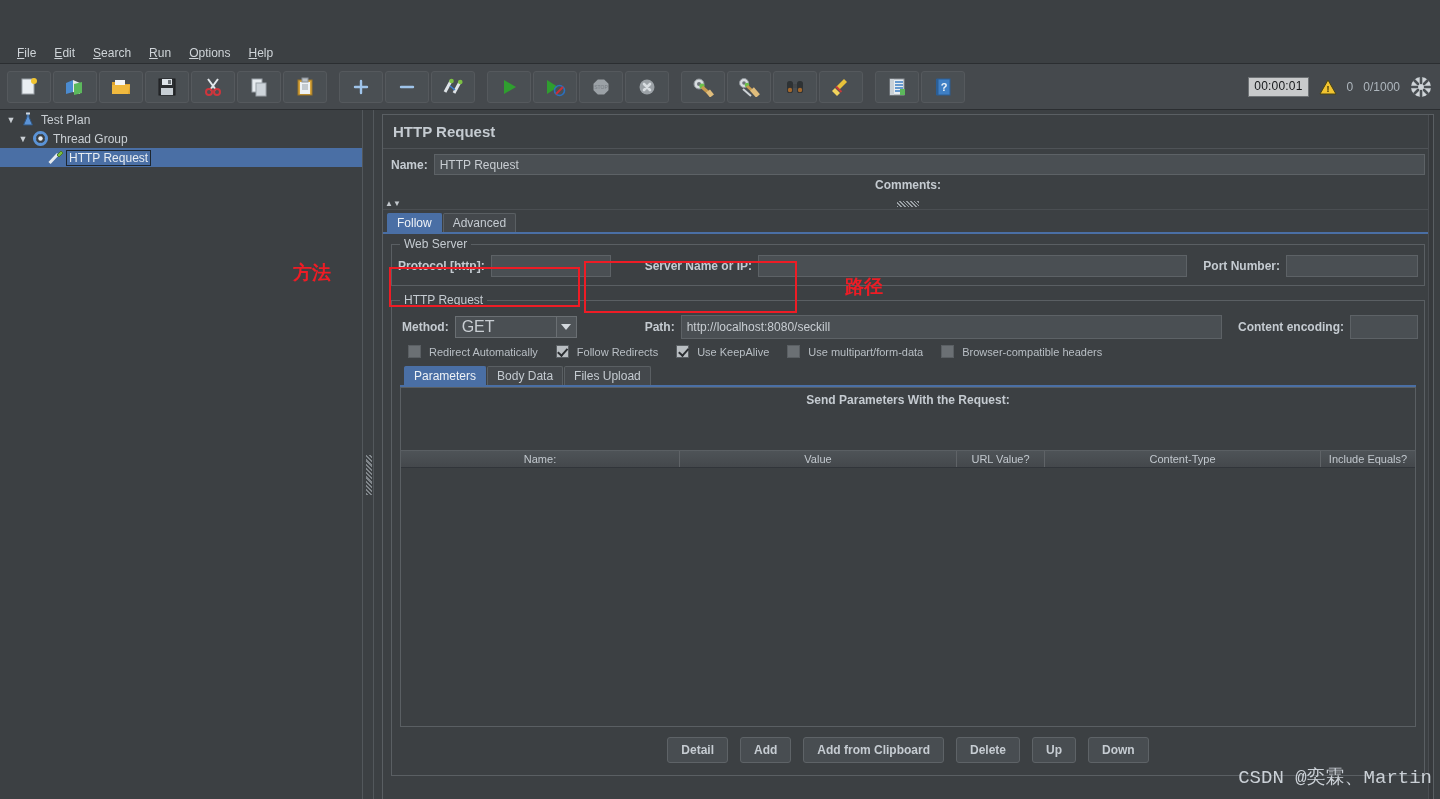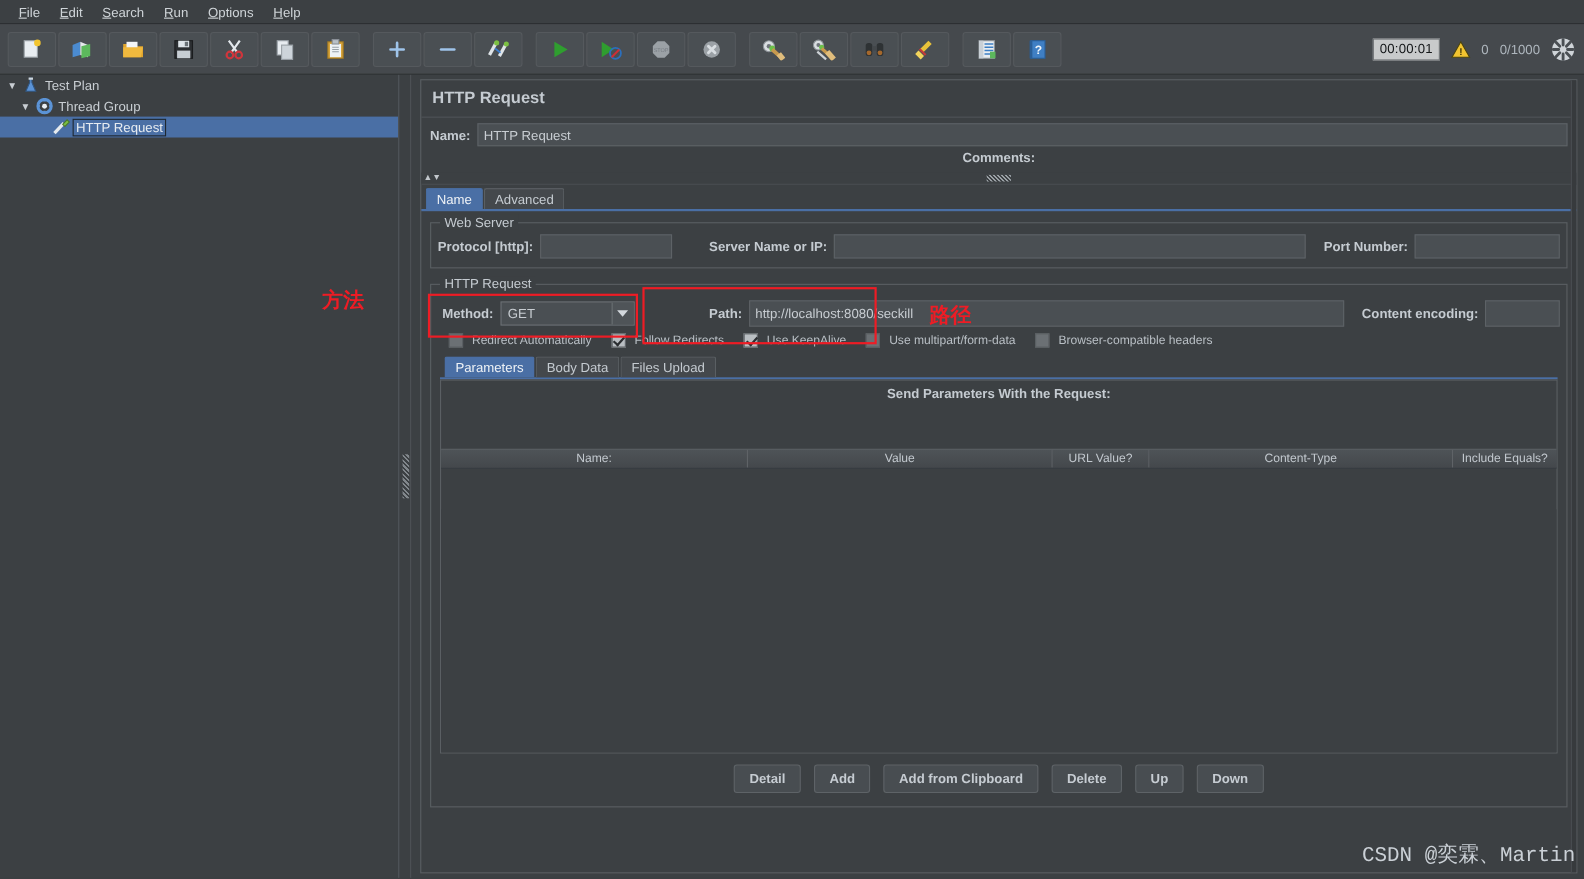--- a/index.html
+++ b/index.html
@@ -17,20 +17,21 @@
   }
 
   
   #menubar {
     height: 22px;
     background: #3c4043;
     display: flex;
     align-items: center;
     padding-left: 8px;
     border-bottom: 1px solid #2b2e31;
+    margin-top: 42px;
   }
   .menu-item {
     color: #cfd4d8;
     font-size: 12px;
     padding: 2px 9px;
     cursor: default;
     white-space: nowrap;
   }
   .menu-item .mn { text-decoration: underline; }
 
@@ -240,21 +241,21 @@
 
   
   .combo {
     display: flex; align-items: center;
     background: #4a4f53;
     border: 1px solid #6a6f73;
     height: 22px;
     width: 122px;
     position: relative;
   }
-  .combo .val { flex: 1; padding-left: 6px; font-size: 12px; color: #c8cdd2; }
+  .combo .val { flex: 1; padding-left: 6px; font-size: 16px; color: #c8cdd2; }
   .combo .arrow {
     width: 20px; height: 100%;
     border-left: 1px solid #6a6f73;
     background: #4f5458;
     display: flex; align-items: center; justify-content: center;
   }
   .combo .arrow i {
     width: 0; height: 0;
     border-left: 5px solid transparent;
     border-right: 5px solid transparent;
@@ -623,21 +624,21 @@
         <span class="field-label">Comments:</span>
         <div class="txtfield" style="flex:1;height:17px;border:none;background:#4a4f53;"></div>
       </div>
 
       <div id="collapse-strip">
         <span class="arrows">▲▼</span>
         <span class="dots"></span>
       </div>
 
       <div class="tabstrip" style="margin-top:3px;">
-        <div class="tab active">Name</div>
+        <div class="tab active">Follow</div>
         <div class="tab">Advanced</div>
       </div>
       <div class="tab-underline"></div>
 
       <div class="groupbox" style="margin-top:10px;">
         <div class="gtitle">Web Server</div>
         <div class="inline-row">
           <span class="field-label">Protocol [http]:</span>
           <div class="txtfield" style="width:120px;height:22px;"></div>
           <span class="field-label" style="margin-left:28px;">Server Name or IP:</span>

